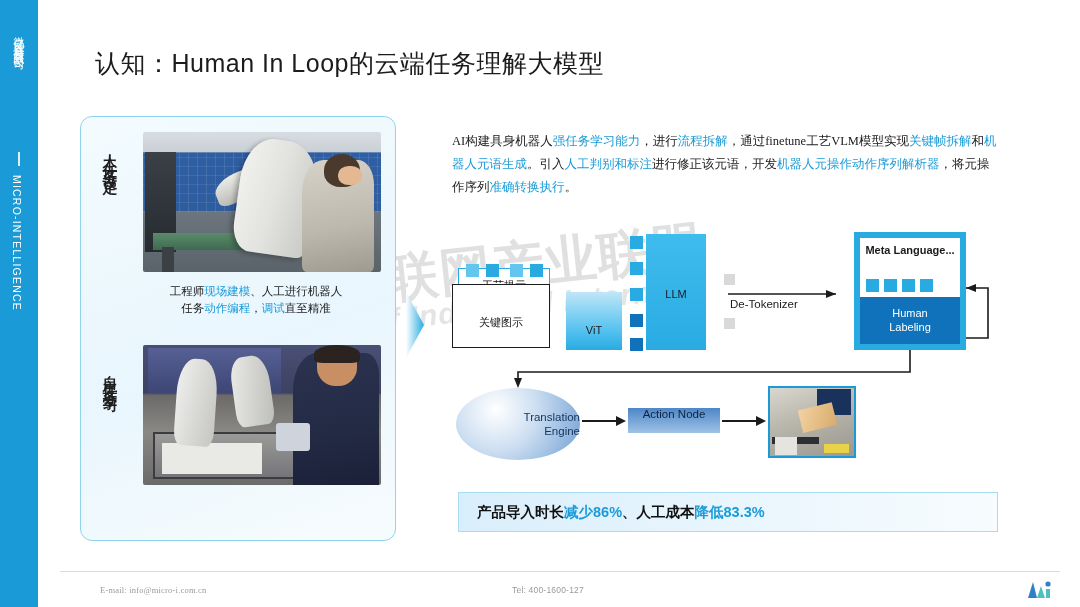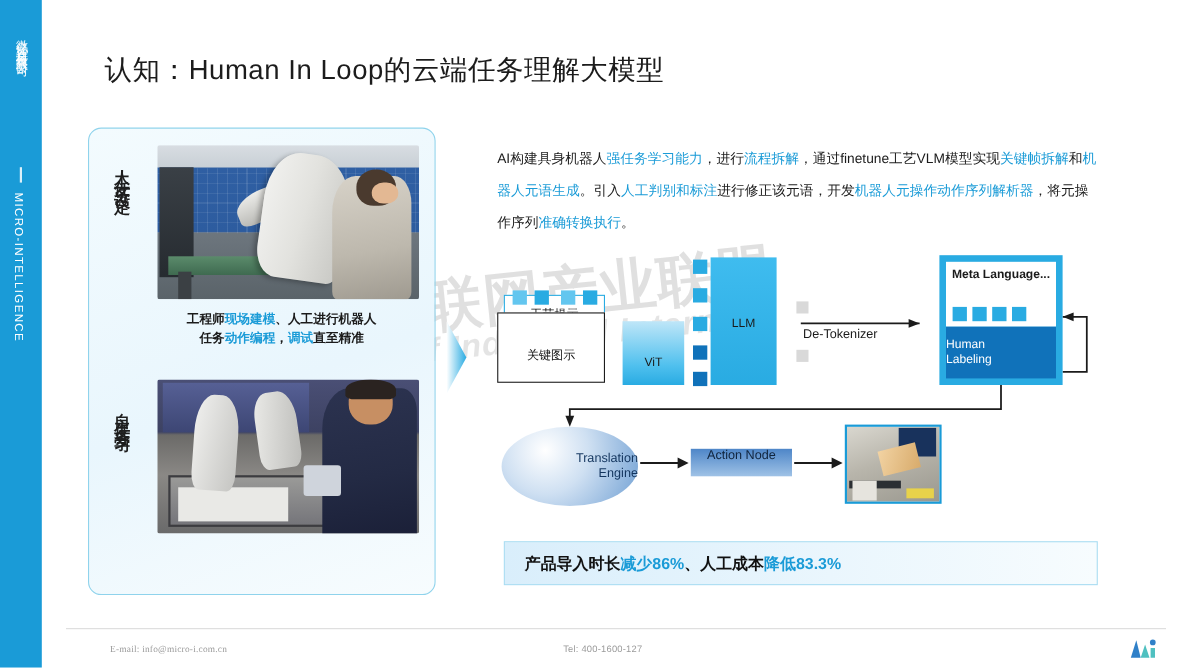--- a/index.html
+++ b/index.html
@@ -209,37 +209,37 @@
     background: #e9e9e6;
   }
   .p2-pad {
     position: absolute; right: 30%; bottom: 24%; width: 14%; height: 20%;
     background: #cfd4dc; border-radius: 3px;
   }
 
   .cap {
     position: absolute; left: 44px; width: 262px;
     text-align: center; font-size: 11.5px; line-height: 17px;
-    color: #1b1b1b; font-weight: bold;
+    color: #1b1b1b; font-weight: normal;
   }
   .cap.c1 { top: 166px; }
   .cap.c2 { top: 378px; }
   .hl { color: #1A9BD7; }
 
   
   .chevron {
     position: absolute; left: 404px; top: 290px;
     width: 22px; height: 70px;
   }
 
   
   .para {
     position: absolute; left: 452px; top: 130px;
     width: 545px;
-    font-size: 12.5px; line-height: 29px; color: #1b1b1b;
+    font-size: 12.5px; line-height: 23px; color: #1b1b1b; font-family: Liberation Serif, serif;
   }
 
   
   .diagram { position: absolute; left: 440px; top: 222px; width: 600px; height: 270px; }
 
   .box-prompt {
     position: absolute; left: 18px; top: 10px; width: 92px; height: 66px;
     border: 1.5px solid #29ABE2; background: #ffffff;
     font-size: 11px; color: #111; text-align: center; padding-top: 9px; margin-top: 36px;
   }
@@ -275,21 +275,21 @@
   }
   .meta-top {
     position: relative; width: 100%; height: 56%;
     background: #ffffff;
     font-size: 11px; line-height: 14px; color: #1b1b1b;
     text-align: center; padding-top: 5px; font-weight: bold;
   }
   .meta-bot {
     position: relative; width: 100%; height: 44%;
     background: #1072BA; color: #ffffff;
-    font-size: 11px; line-height: 14px; text-align: left; padding-top: 9px;
+    font-size: 11px; line-height: 14px; text-align: center; padding-top: 9px;
   }
 
   .ellipse {
     position: absolute; left: 16px; top: 166px; width: 124px; height: 72px;
     border-radius: 50%;
     background: radial-gradient(circle at 32% 30%, #ffffff 0%, #cfe0f2 40%, #6f9fd3 100%);
     font-size: 11.5px; line-height: 14px; color: #13355e;
     text-align: right; padding-top: 22px;
   }
   .action {

